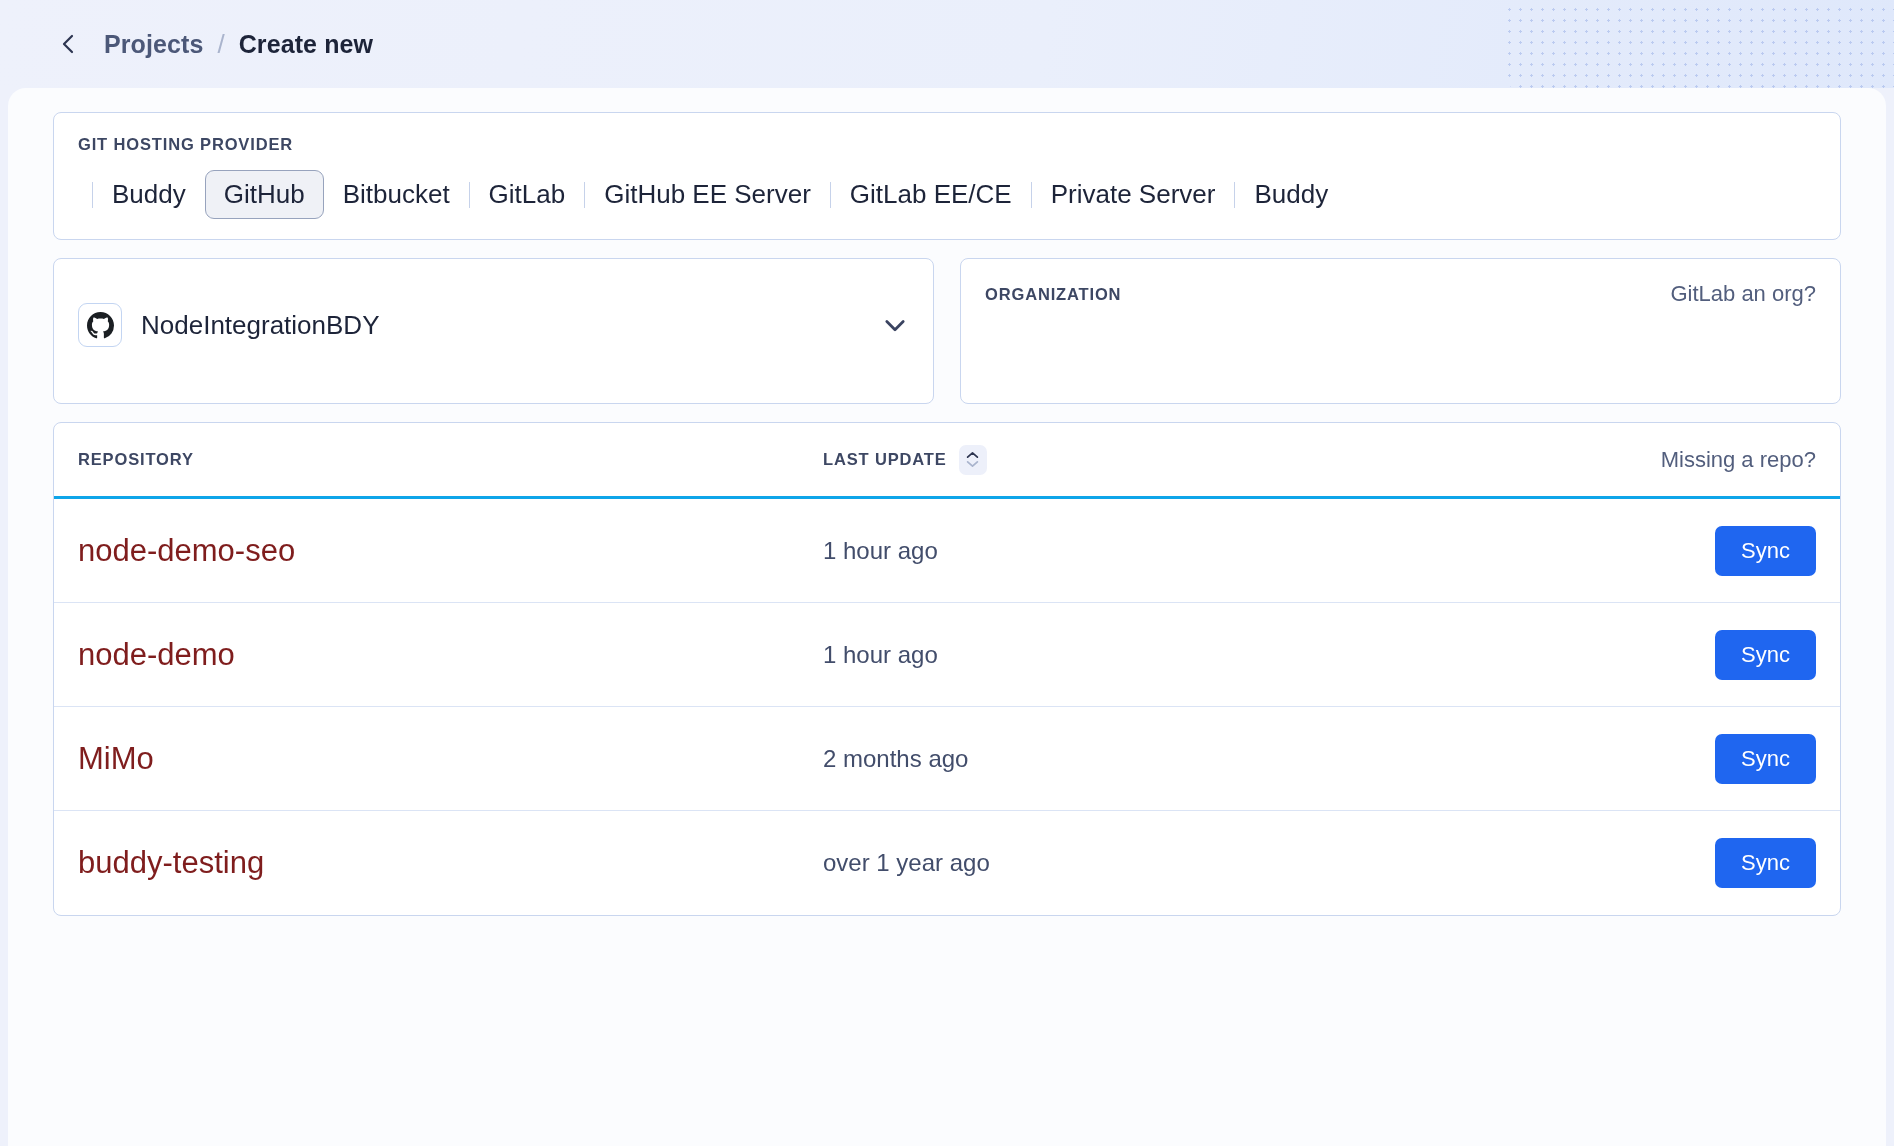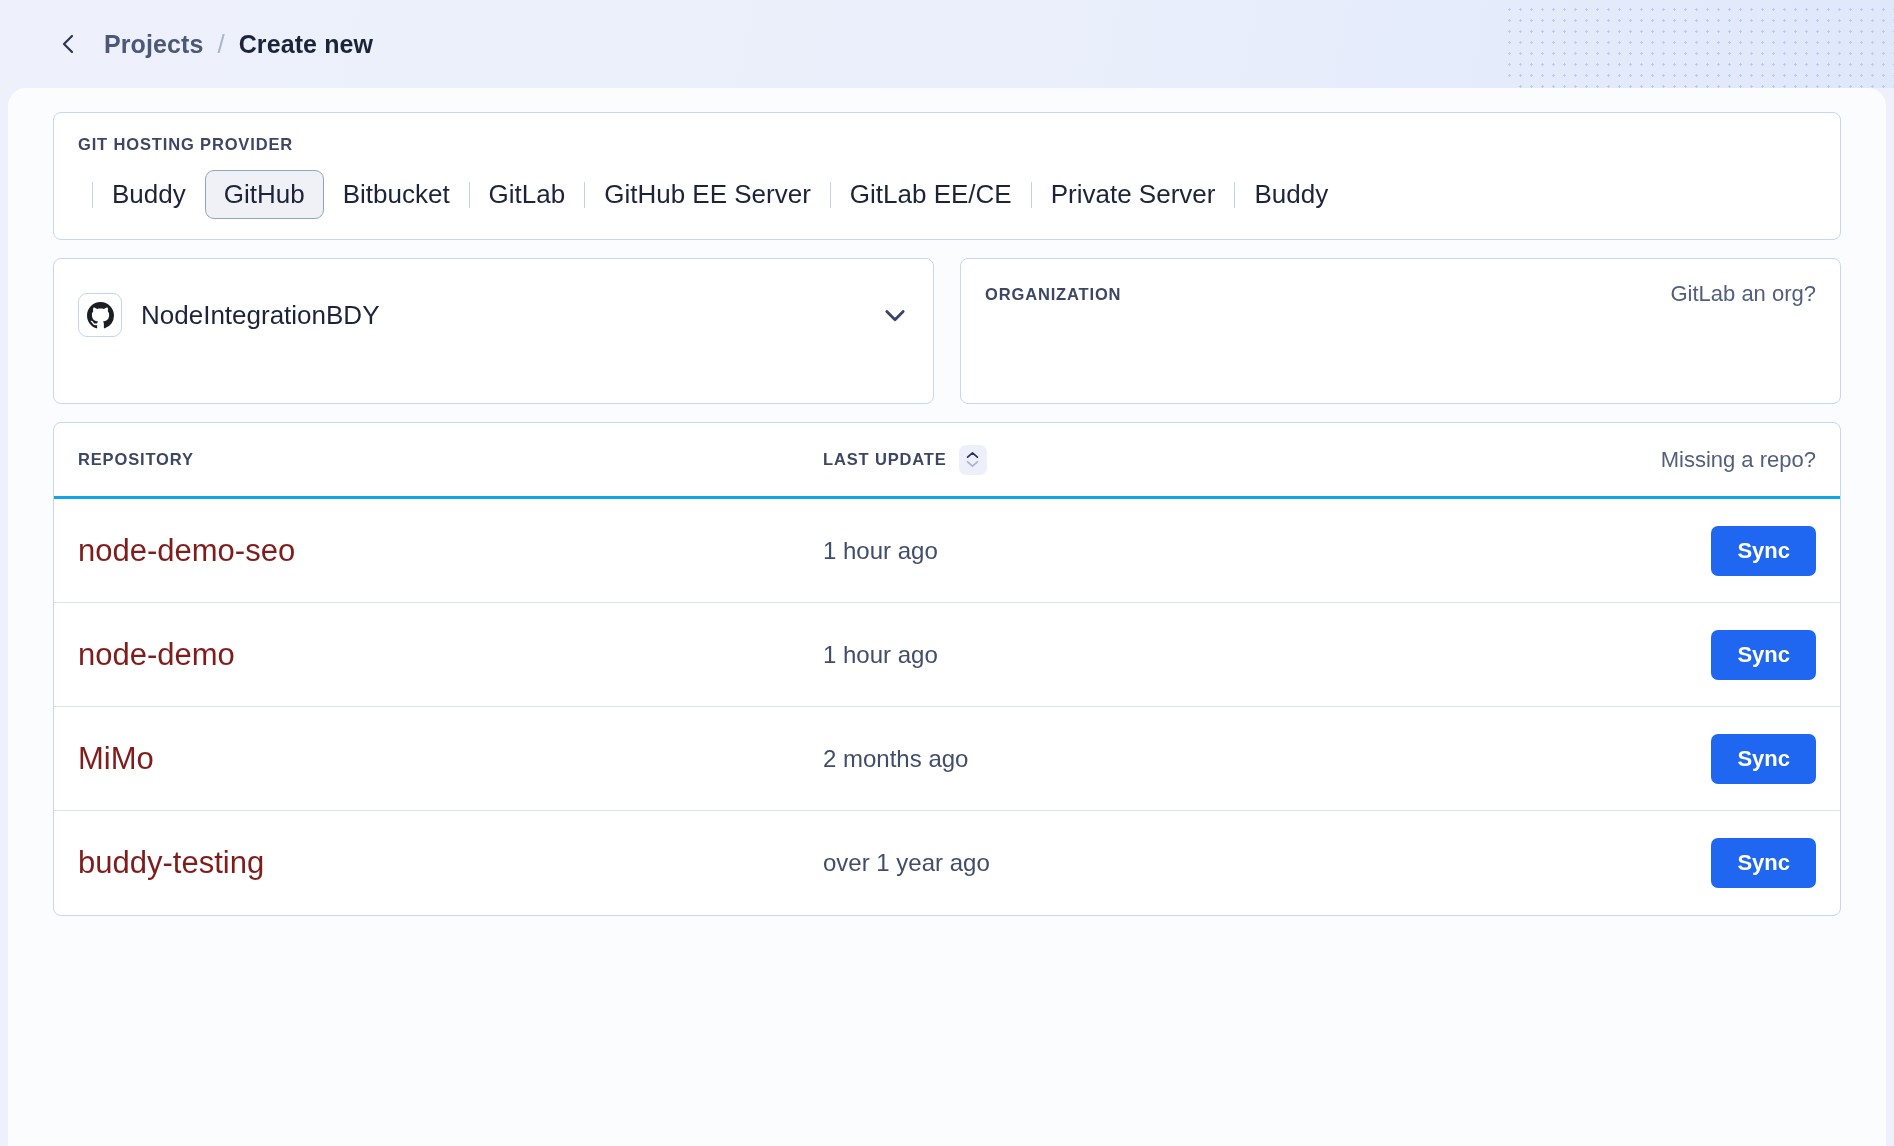--- a/index.html
+++ b/index.html
@@ -145,21 +145,21 @@
     justify-content: space-between;
   }
   .help-link {
     font-size: 22px;
     color: #525e7d;
     cursor: pointer;
   }
   .select-row {
     display: flex;
     align-items: center;
-    margin-top: 12px;
+    margin-top: 22px;
     cursor: pointer;
   }
   .gh-badge {
     width: 42px;
     height: 42px;
     border: 1px solid #c3d5f2;
     border-radius: 9px;
     display: flex;
     align-items: center;
     justify-content: center;
@@ -227,21 +227,21 @@
     color: #7f1d1d;
   }
   .repo-updated {
     font-size: 24px;
     color: #424d6b;
   }
   .sync-btn {
     background: #1f66f0;
     color: #ffffff;
     font-size: 22px;
-    font-weight: 700;
+    font-weight: 400;
     border: none;
     border-radius: 7px;
     padding: 13px 26px;
     cursor: pointer;
     font-family: "Liberation Sans", sans-serif;
     line-height: 1.1;
   }
 </style>
 </head>
 <body>

